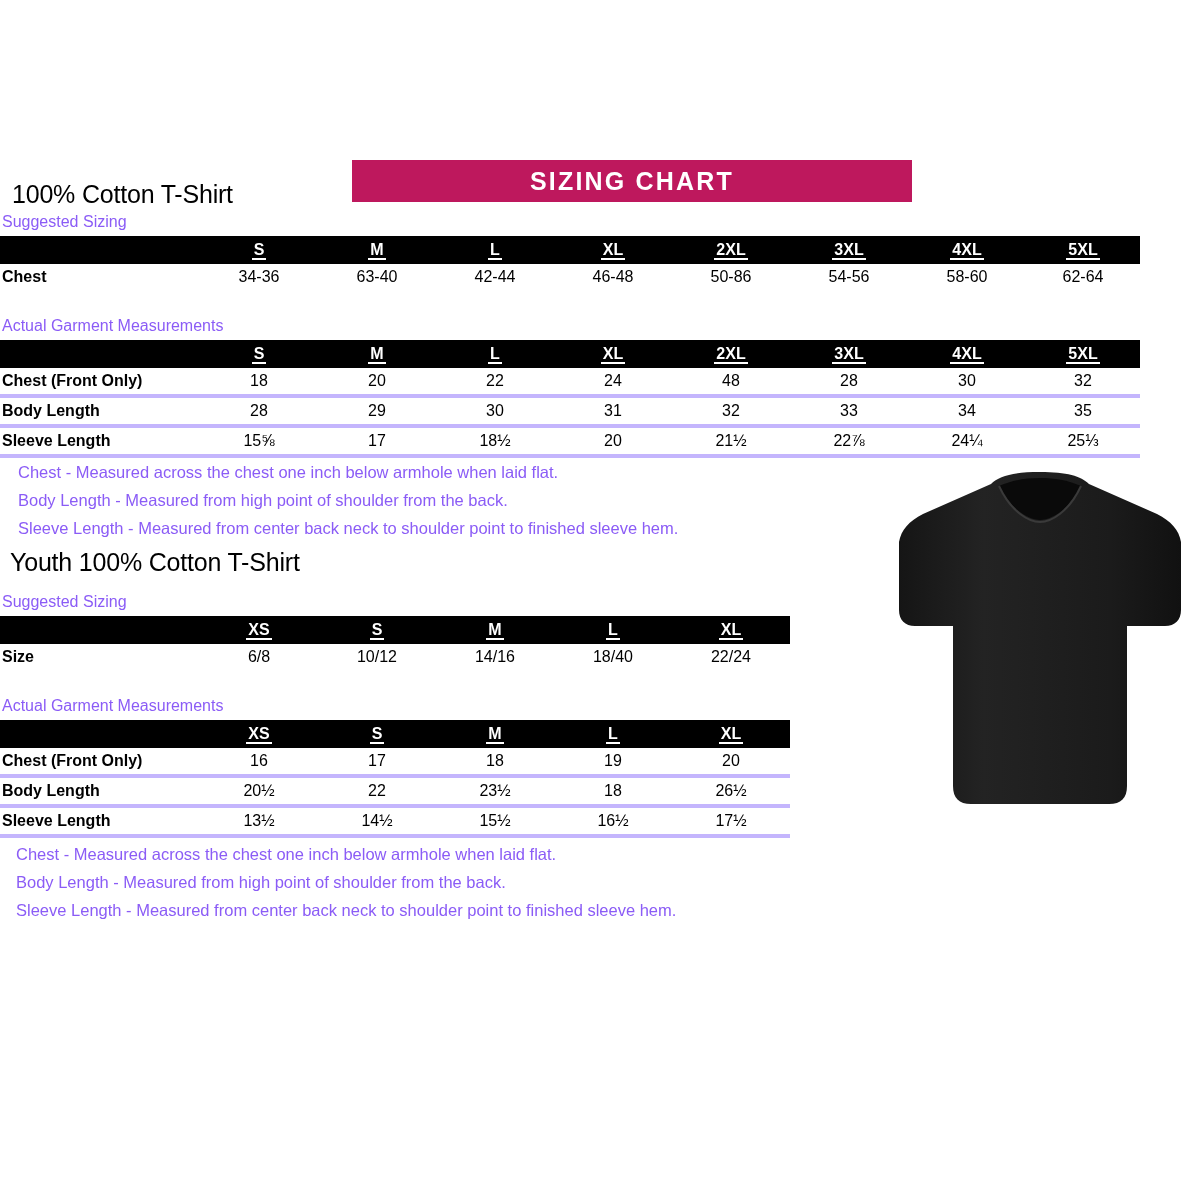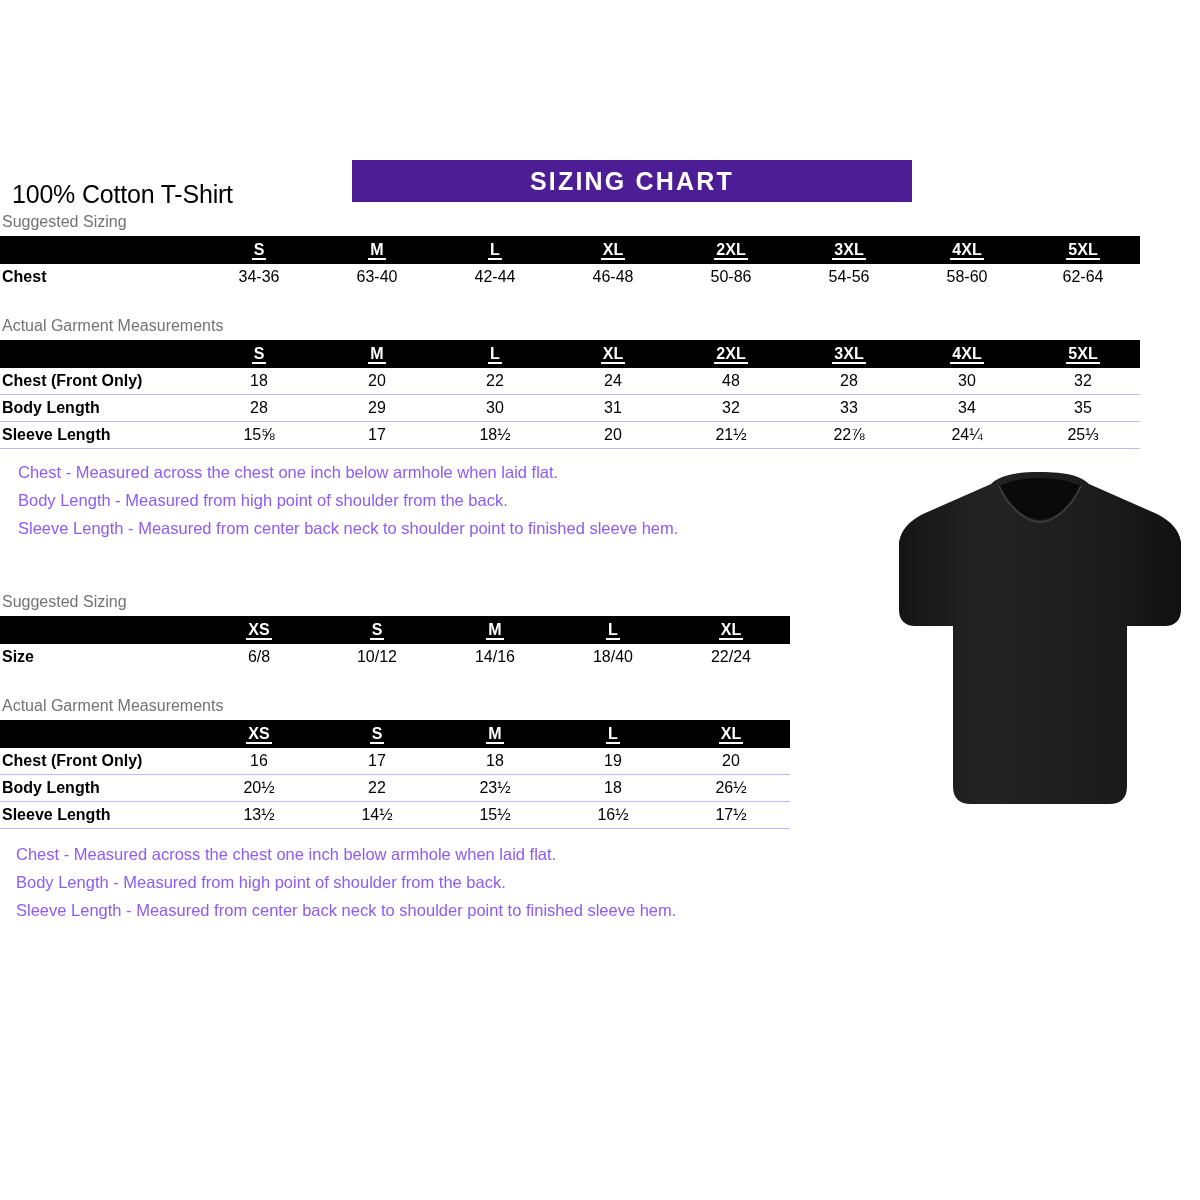--- a/index.html
+++ b/index.html
@@ -37,40 +37,40 @@
     font-size: 25px;
     letter-spacing: -0.2px;
     white-space: nowrap;
   }
   .sizing-banner {
     position: absolute;
     left: 340px;
     top: 0;
     width: 560px;
     height: 42px;
-    background: #4c1d95;
+    background: #be185d;
     text-decoration: underline;
   }
   .sizing-banner-text {
     position: absolute;
     left: 0; top: 0;
     width: 560px;
     height: 42px;
     line-height: 42px;
     text-align: center;
     color: #ffffff;
     font-size: 25px;
     font-weight: bold;
     letter-spacing: 2.2px;
   }
 
   .label-sub {
     position: absolute;
     font-size: 16px;
-    color: #737373;
+    color: #8b5cf6;
     white-space: nowrap;
   }
 
   
   .tbl {
     position: absolute;
     border-collapse: collapse;
     table-layout: fixed;
     font-size: 16px;
   }
@@ -88,21 +88,21 @@
     text-align: center;
     font-size: 16px;
     height: 28px;
   }
   .hdr-row td.rowlabel {
     text-align: left;
     background: #000000;
   }
   .data-row td {
     text-align: center;
-    border-bottom: 1px solid #c4b5fd;
+    border-bottom: 4px solid #c4b5fd;
   }
   .data-row td.rowlabel {
     text-align: left;
     font-weight: bold;
     padding-left: 2px;
   }
   .nolines .data-row td {
     border-bottom: none;
   }
   .hdr-underline-cell {
@@ -250,20 +250,21 @@
         <td>24¼</td>
         <td>25⅓</td>
       </tr>
     </tbody>
   </table>
 
   <div class="note" style="left:18px; top:463px;">Chest - Measured across the chest one inch below armhole when laid flat.</div>
   <div class="note" style="left:18px; top:491px;">Body Length - Measured from high point of shoulder from the back.</div>
   <div class="note" style="left:18px; top:519px;">Sleeve Length - Measured from center back neck to shoulder point to finished sleeve hem.</div>
 
+  <div class="youth-title">Youth 100% Cotton T-Shirt</div>
 
   <div class="label-sub" style="left:2px; top:593px;">Suggested Sizing</div>
 
   <table class="tbl nolines" style="left:0px; top:616px; width:790px;">
     <colgroup>
       <col style="width:200px">
         <col style="width:118px">
         <col style="width:118px">
       <col style="width:118px">
         <col style="width:118px">

